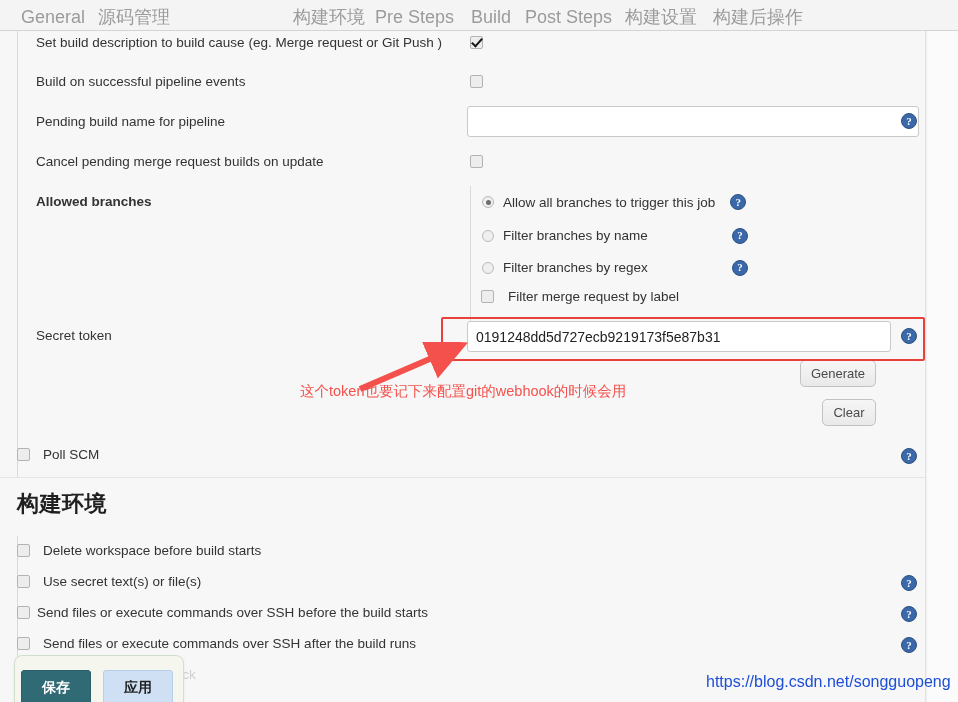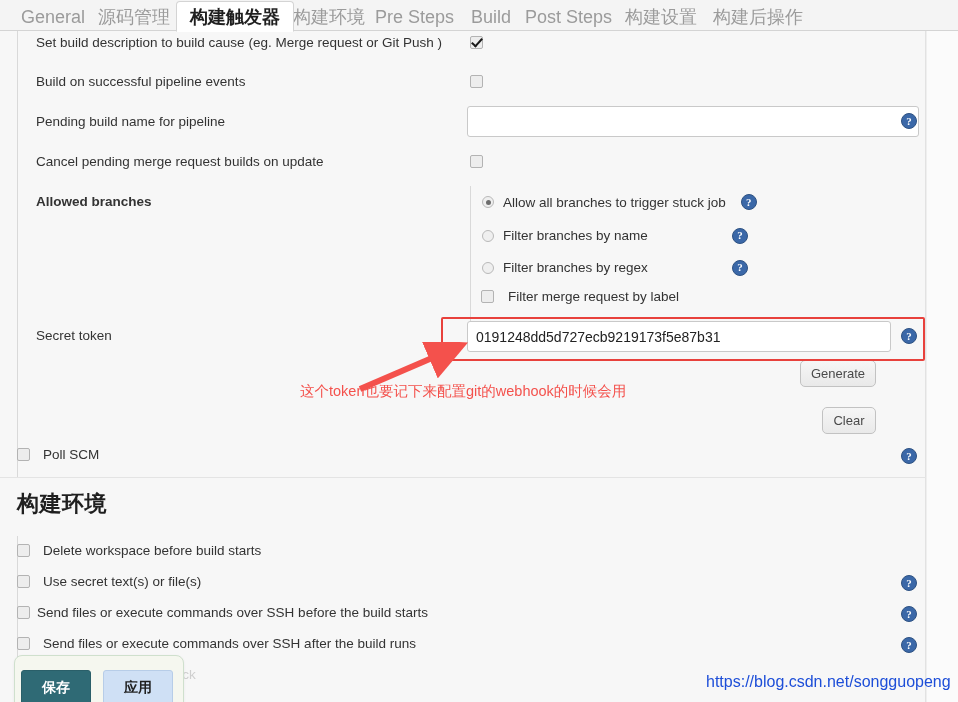--- a/index.html
+++ b/index.html
@@ -194,21 +194,20 @@
   .ghost { color: #cfcfcf; }
 </style>
 </head>
 <body>
 
 <div id="root">
 
   <div class="tabbar">
     <div class="tab" style="left:8px;">General</div>
     <div class="tab" style="left:85px;">源码管理</div>
-    <div class="tab active" style="left:176px;">构建触发器</div>
     <div class="tab" style="left:280px;">构建环境</div>
     <div class="tab" style="left:362px;">Pre Steps</div>
     <div class="tab" style="left:458px;">Build</div>
     <div class="tab" style="left:512px;">Post Steps</div>
     <div class="tab" style="left:612px;">构建设置</div>
     <div class="tab" style="left:700px;">构建后操作</div>
   </div>
 
   <div class="pane">
 
@@ -241,21 +240,21 @@
       <span class="cb"></span>
     </div>
 
     <div class="row" style="left:36px; top:163px;font-weight:bold;">
       <span class="lbl">Allowed branches</span>
     </div>
     <div class="vline" style="left:470px; top:155px; height:153px;"></div>
 
     <div class="row" style="left:482px; top:163px; display:flex; align-items:center; gap:9px;">
       <span class="rd sel"></span>
-      <span class="lbl">Allow all branches to trigger stuck job</span>
+      <span class="lbl">Allow all branches to trigger this job</span>
       <span class="help" style="margin-left:6px;">?</span>
     </div>
 
     <div class="row" style="left:482px; top:197px; display:flex; align-items:center; gap:9px;">
       <span class="rd"></span>
       <span class="lbl">Filter branches by name</span>
       <span class="help" style="position:absolute; left:250px;">?</span>
     </div>
 
     <div class="row" style="left:482px; top:229px; display:flex; align-items:center; gap:9px;">
@@ -269,21 +268,21 @@
       <span class="lbl">Filter merge request by label</span>
     </div>
 
     <div class="row" style="left:36px; top:297px;">
       <span class="lbl">Secret token</span>
     </div>
     <input class="txt" style="position: absolute; left: 467px; top: 290px; width: 424px; height: 31px;" value="0191248dd5d727ecb9219173f5e87b31">
     <span class="help" style="position:absolute; left:901px; top:297px;">?</span>
 
     <button class="btn-gray" style="position:absolute; left:800px; top:329px; width:76px;">Generate</button>
-    <button class="btn-gray" style="position:absolute; left:822px; top:368px; width:54px;margin-top:8px;">Clear</button>
+    <button class="btn-gray" style="position:absolute; left:822px; top:368px; width:54px;">Clear</button>
 
     <div class="row" style="left:17px; top:416px; display:flex; align-items:center; gap:13px;">
       <span class="cb"></span>
       <span class="lbl">Poll SCM</span>
     </div>
     <span class="help" style="position:absolute; left:901px; top:417px;">?</span>
 
     <div class="divider" style="left:0px; top:446px; width:926px;"></div>
     <div class="heading" style="left:17px; top:458px;">构建环境</div>
 

